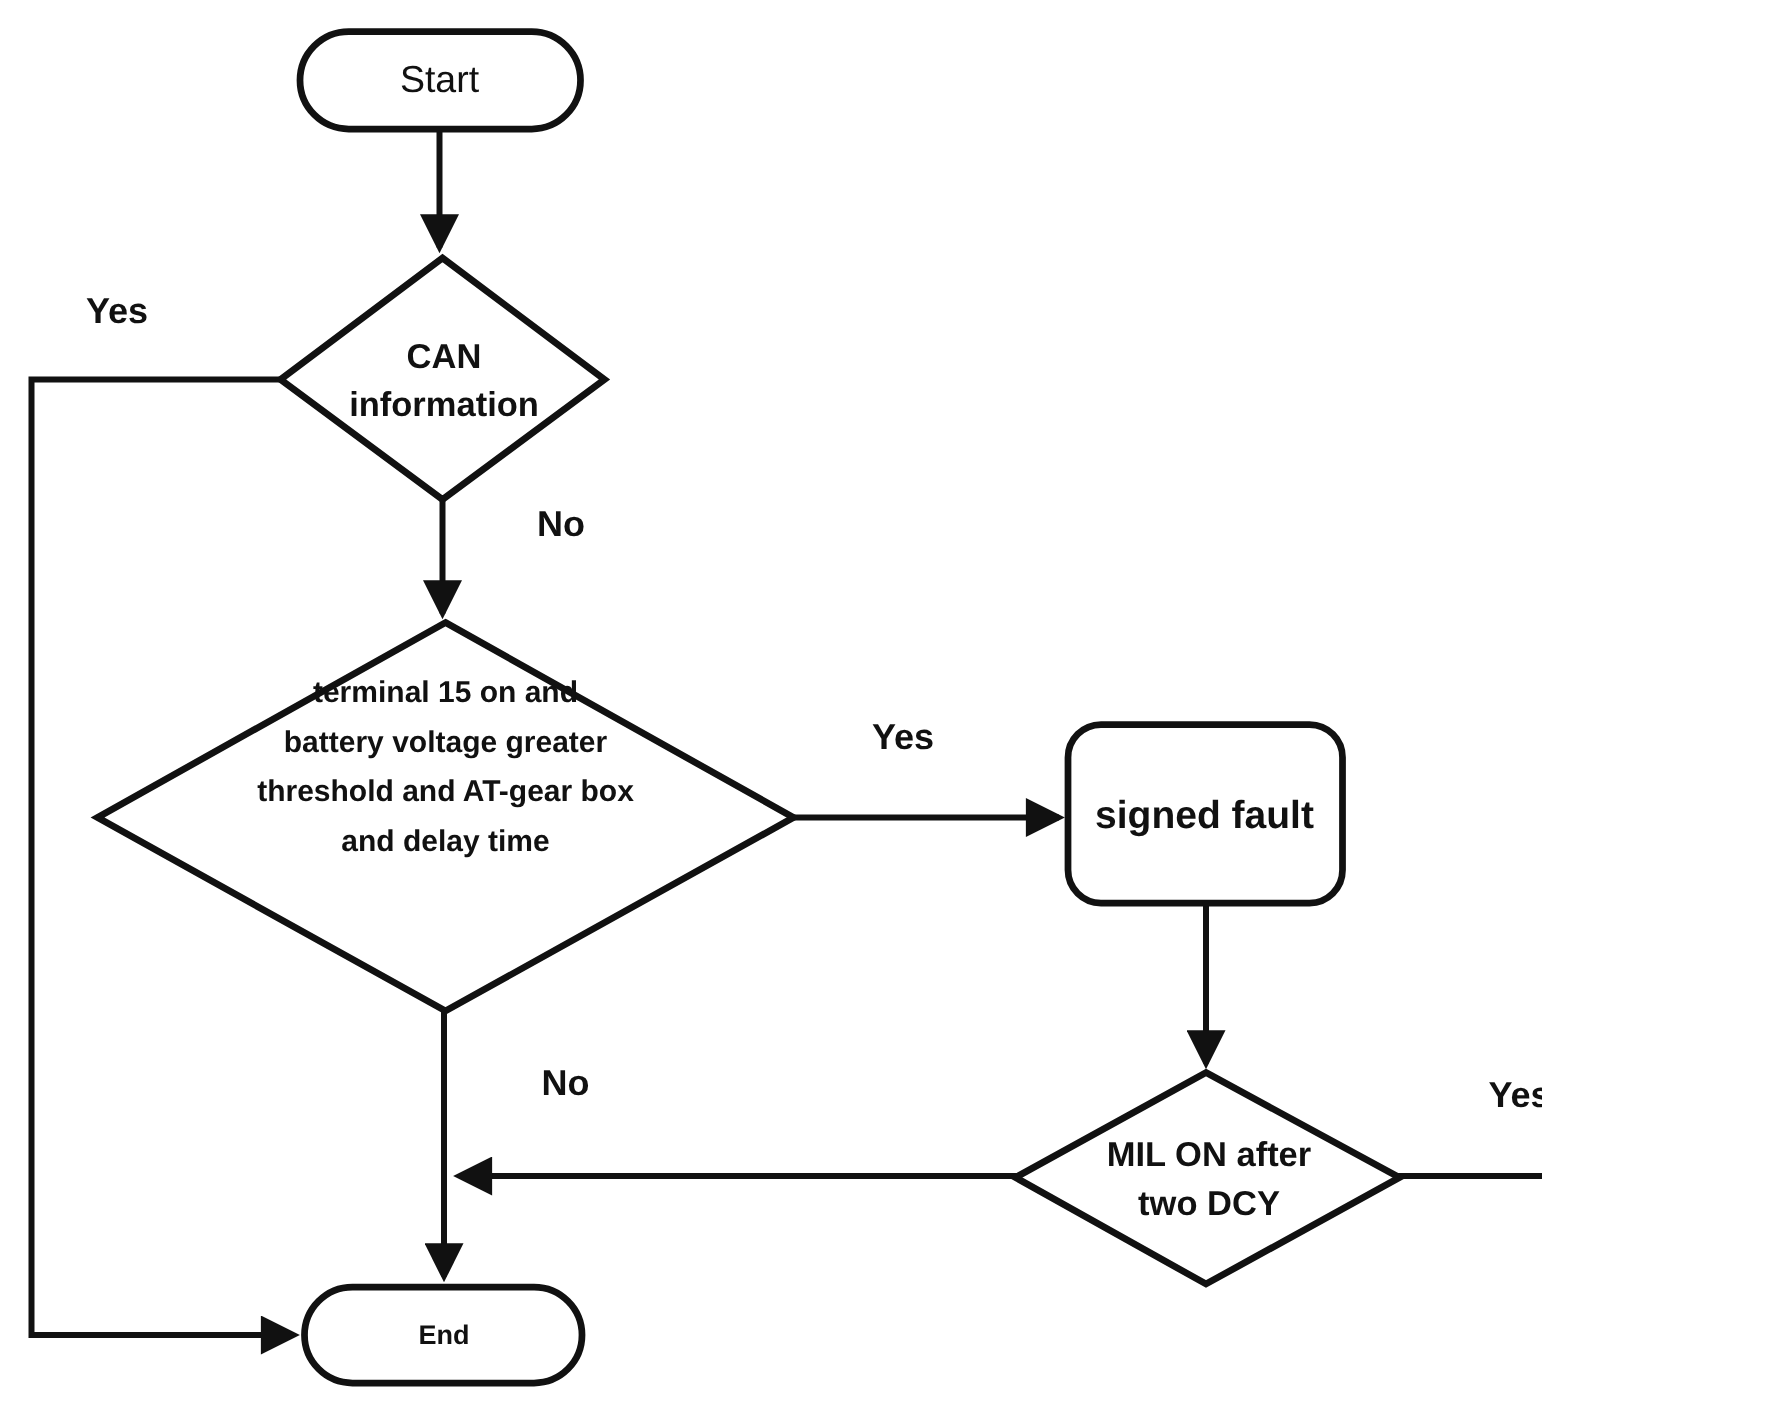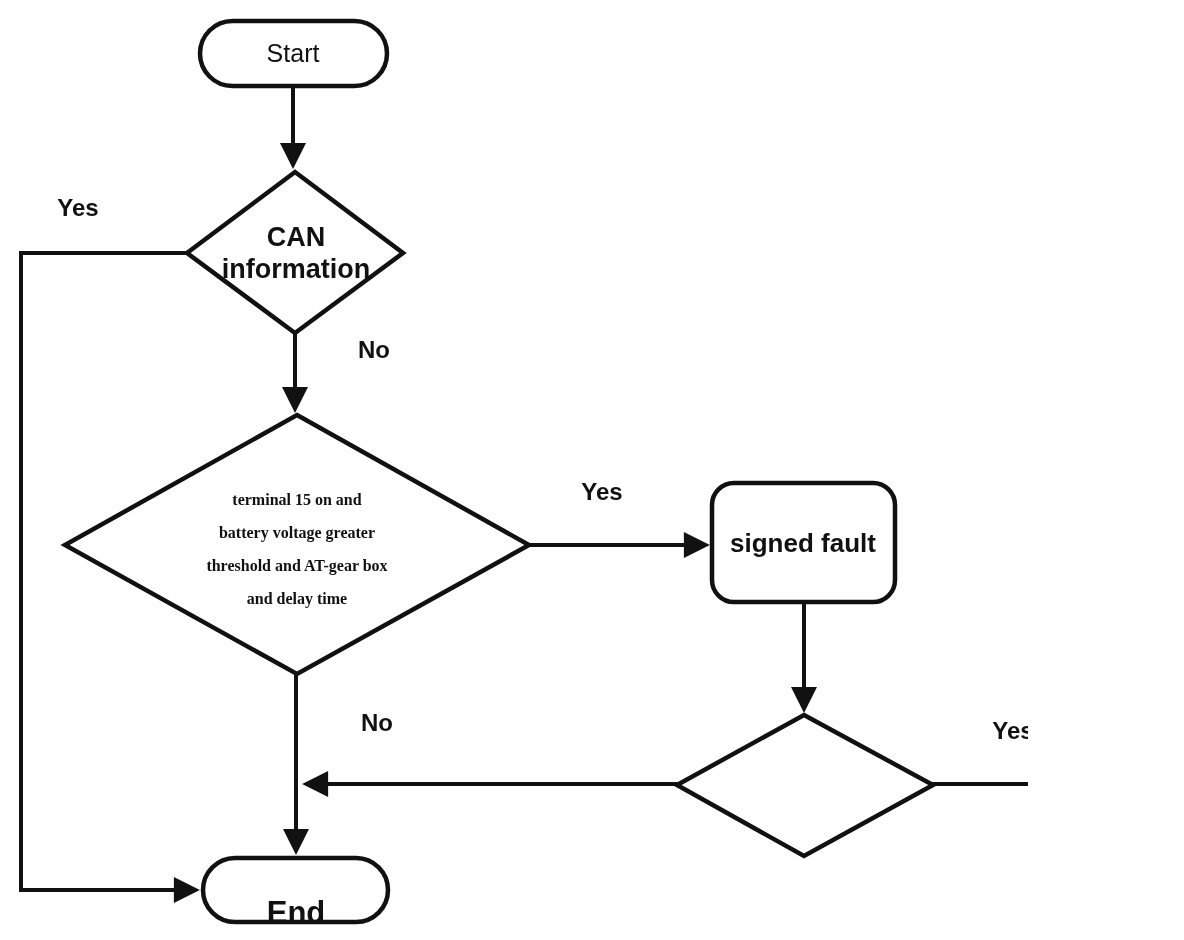--- a/index.html
+++ b/index.html
@@ -25,25 +25,25 @@
   .lbl {
     position: absolute;
     transform: translate(-50%, -50%);
     white-space: pre-line;
     text-align: center;
     color: #111111;
     font-weight: 700;
     line-height: 1.25;
   }
   .lbl-start     { left: 293px;  top: 54px;  font-size: 25px; font-weight: 400; }
-  .lbl-can       { left: 296px;  top: 253px; font-size: 27px; line-height: 32px; }
-  .lbl-condition { left: 297px;  top: 549px; font-size: 16px; line-height: 33px; font-family: Liberation Serif, serif; }
+  .lbl-can       { left: 296px;  top: 253px; font-size: 23px; line-height: 32px; }
+  .lbl-condition { left: 297px;  top: 512px; font-size: 20px; line-height: 33px; }
   .lbl-signed    { left: 803px;  top: 543px; font-size: 26px; }
   .lbl-mil       { left: 806px;  top: 786px; font-size: 23px; line-height: 33px; }
-  .lbl-end       { left: 296px;  top: 890px; font-size: 31px; margin-top: 23px; }
+  .lbl-end       { left: 296px;  top: 890px; font-size: 18px; }
   .edge-lbl      { font-size: 24px; text-align: right; }
   .lbl-can-yes       { left: 78px;   top: 208px; }
   .lbl-can-no        { left: 374px;  top: 350px; }
   .lbl-condition-yes { left: 602px;  top: 492px; }
   .lbl-condition-no  { left: 377px;  top: 723px; }
   .lbl-mil-yes       { left: 1013px; top: 731px; }
 
   .shape {
     fill: #ffffff;
     stroke: #111111;
@@ -107,20 +107,22 @@
   <div class="lbl lbl-can">CAN
 information</div>
 
   <div class="lbl lbl-condition">terminal 15 on and
 battery voltage greater
 threshold and AT-gear box
 and delay time</div>
 
   <div class="lbl lbl-signed">signed fault</div>
 
+  <div class="lbl lbl-mil">MIL ON after
+two DCY</div>
 
   <div class="lbl lbl-end">End</div>
 
   <div class="lbl edge-lbl lbl-can-yes">Yes</div>
 
   <div class="lbl edge-lbl lbl-can-no">No</div>
 
   <div class="lbl edge-lbl lbl-condition-yes">Yes</div>
 
   <div class="lbl edge-lbl lbl-condition-no">No</div>

